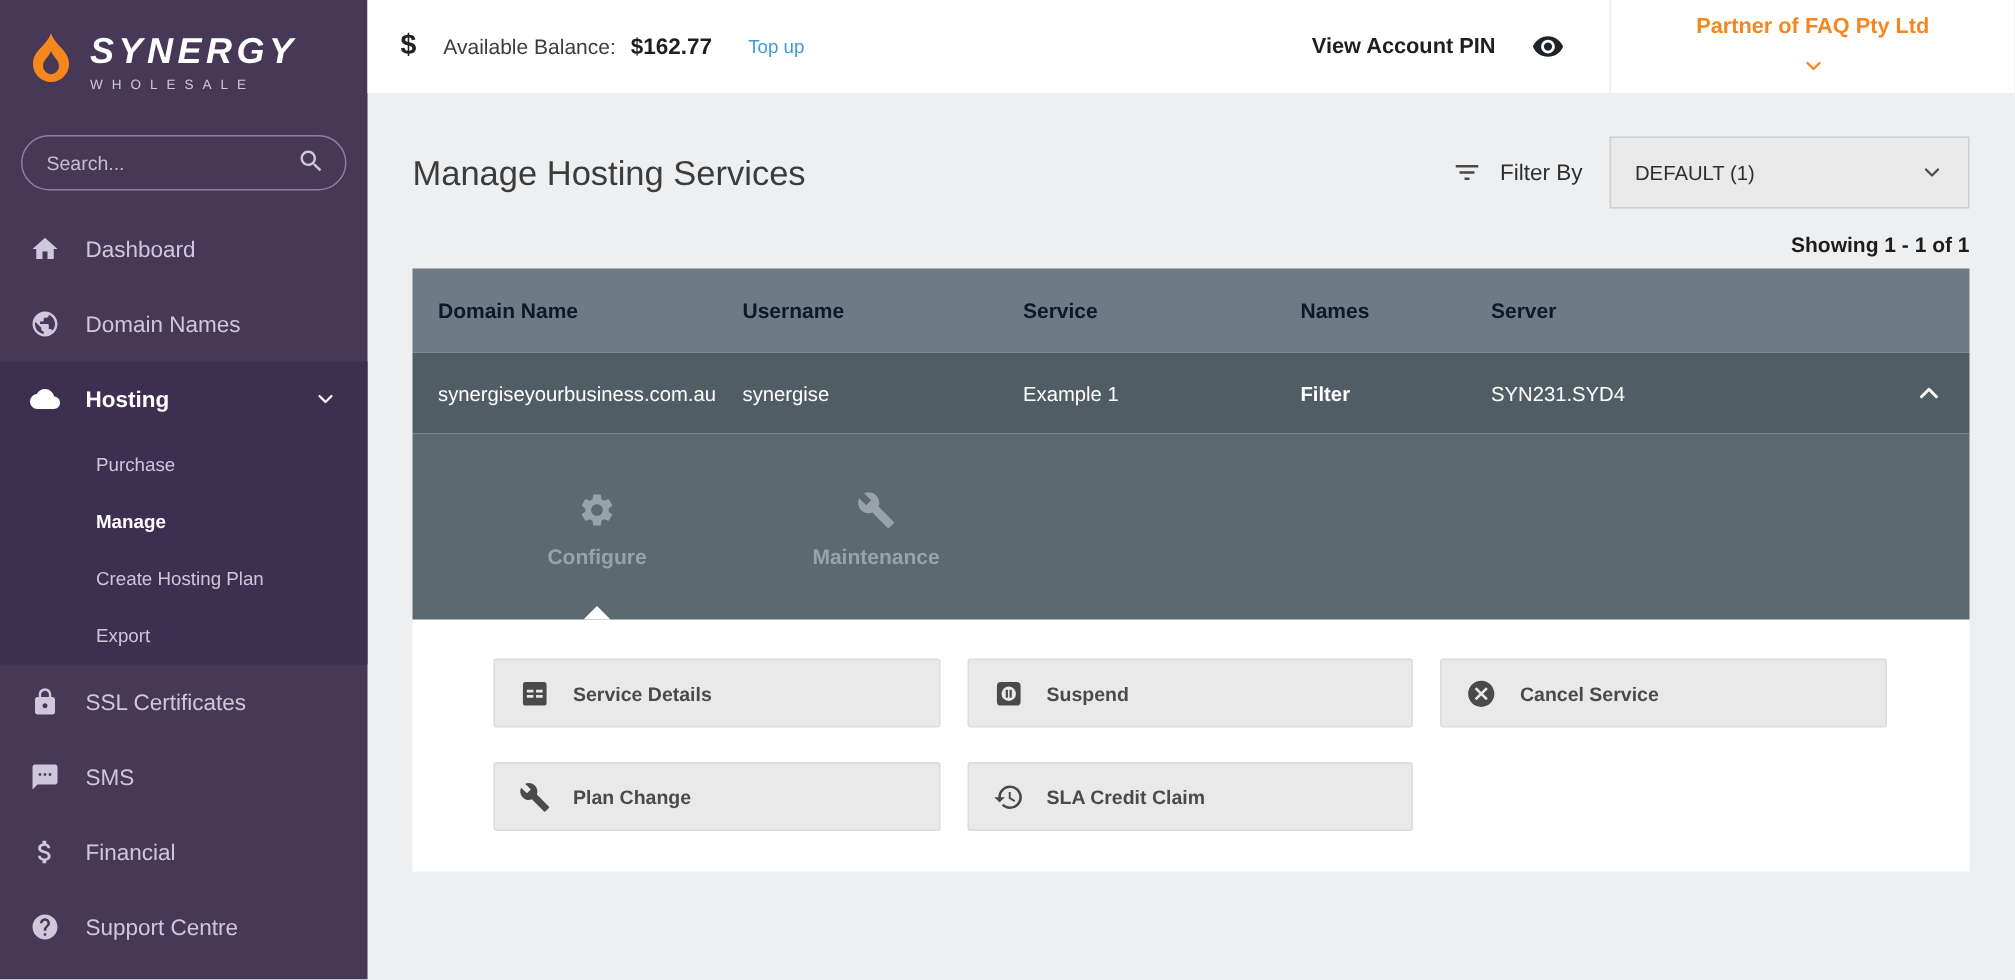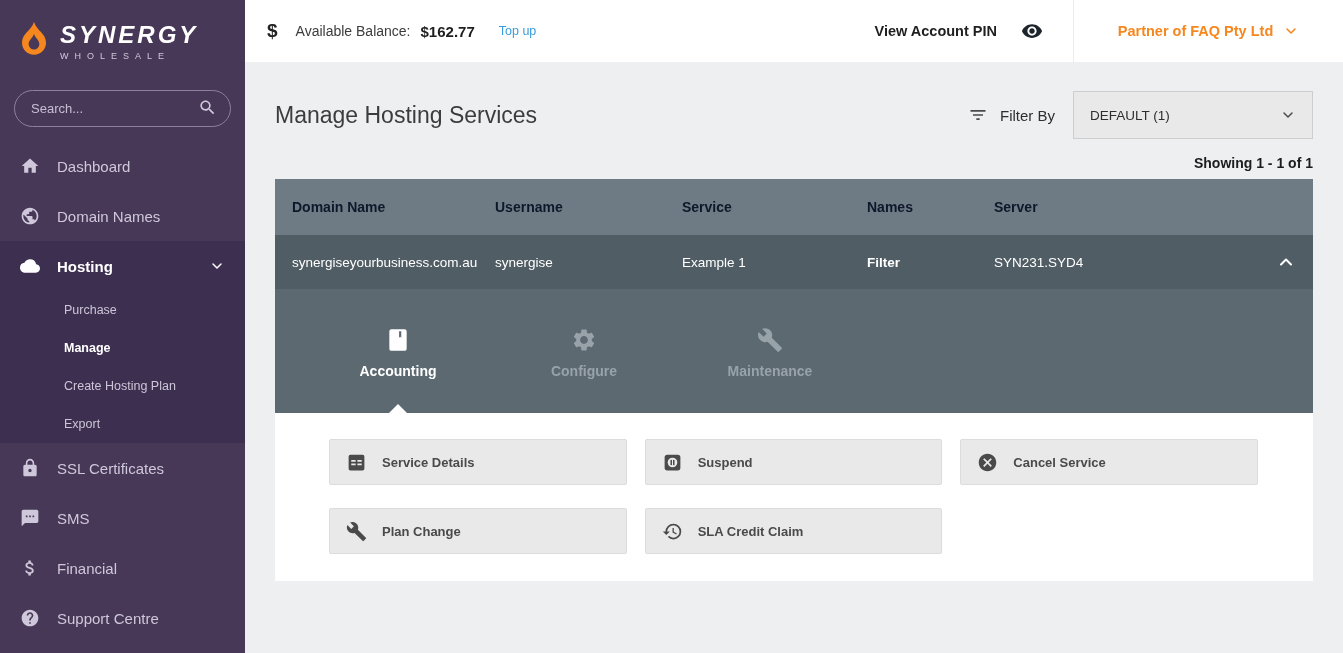--- a/index.html
+++ b/index.html
@@ -43,21 +43,21 @@
   .right { flex:1; display:flex; flex-direction:column; min-width:0; }
   .topbar { height:62px; background:#fff; display:flex; align-items:stretch; flex-shrink:0; }
   .topbar-left { flex:1; display:flex; align-items:center; padding:0 30px 0 22px; gap:10px; }
   .dollar-ic { font-size:19px; font-weight:bold; color:#222; margin-right:8px; }
   .bal-label { font-size:14px; color:#3c3c3c; }
   .bal-value { font-size:15px; font-weight:bold; color:#1e1e1e; }
   .topup { font-size:12.5px; color:#3a9bdc; margin-left:14px; cursor:pointer; text-decoration:none; }
   .viewpin { margin-left:auto; display:flex; align-items:center; gap:24px; cursor:pointer; }
   .viewpin span { font-size:14.5px; color:#1f1f1f; font-weight:bold; }
   .viewpin svg { width:22px; height:22px; fill:#1d242b; }
-  .partner { width:270px; border-left:1px solid #ececec; display:flex; align-items:center; justify-content:center; gap:10px; cursor:pointer; }
+  .partner { width:270px; border-left:1px solid #ececec; display:flex; align-items:center; justify-content:center; gap:10px; cursor:pointer;flex-direction:column; }
   .partner span { color:#f6871f; font-weight:bold; font-size:14.5px; }
   .partner svg { width:16px; height:16px; }
 
   
   .content { flex:1; padding:0 30px; }
   .title-row { margin-top:29px; display:flex; align-items:center; }
   h1 { margin:0; font-size:23px; font-weight:400; color:#3c3c3c; }
   .filter-group { margin-left:auto; display:flex; align-items:center; gap:12px; }
   .filter-group svg { width:20px; height:20px; fill:#4a4a4a; }
   .filter-label { font-size:15px; color:#2e2e2e; }
@@ -256,26 +256,20 @@
           <div>synergise</div>
           <div>Example 1</div>
           <div class="status">Filter</div>
           <div>SYN231.SYD4</div>
           <svg class="rowchev" viewBox="0 0 24 24">
             <polyline points="6,15 12,9 18,15" fill="none" stroke="#ffffff" stroke-width="2.4" stroke-linecap="round" stroke-linejoin="round"></polyline>
           </svg>
         </div>
 
         <div class="panel">
-          <div class="tab active">
-            <svg viewBox="0 0 24 24">
-              <path d="M18 2H6a2 2 0 0 0-2 2v16a2 2 0 0 0 2 2h12a2 2 0 0 0 2-2V4a2 2 0 0 0-2-2zm-5 2h2v6l-1-.9-1 .9V4z"></path>
-            </svg>
-            <span class="tlabel">Accounting</span>
-          </div>
           <div class="tab">
             <svg viewBox="0 0 24 24">
               <path d="M19.14 12.94c.04-.3.06-.61.06-.94 0-.32-.02-.64-.07-.94l2.03-1.58a.49.49 0 0 0 .12-.61l-1.92-3.32a.488.488 0 0 0-.59-.22l-2.39.96c-.5-.38-1.03-.7-1.62-.94l-.36-2.54a.484.484 0 0 0-.48-.41h-3.84c-.24 0-.43.17-.47.41l-.36 2.54c-.59.24-1.13.57-1.62.94l-2.39-.96c-.22-.08-.47 0-.59.22L2.74 8.87c-.12.21-.08.47.12.61l2.03 1.58c-.05.3-.09.63-.09.94s.02.64.07.94l-2.03 1.58a.49.49 0 0 0-.12.61l1.92 3.32c.12.22.37.29.59.22l2.39-.96c.5.38 1.03.7 1.62.94l.36 2.54c.05.24.24.41.48.41h3.84c.24 0 .44-.17.47-.41l.36-2.54c.59-.24 1.13-.56 1.62-.94l2.39.96c.22.08.47 0 .59-.22l1.92-3.32c.12-.22.07-.47-.12-.61l-2.01-1.58zM12 15.6c-1.98 0-3.6-1.62-3.6-3.6s1.62-3.6 3.6-3.6 3.6 1.62 3.6 3.6-1.62 3.6-3.6 3.6z"></path>
             </svg>
             <span class="tlabel">Configure</span>
           </div>
           <div class="tab">
             <svg viewBox="0 0 24 24">
               <path d="M22.7 19l-9.1-9.1c.9-2.3.4-5-1.5-6.9-2-2-5-2.4-7.4-1.3L9 6 6 9 1.6 4.7C.4 7.1.9 10.1 2.9 12.1c1.9 1.9 4.6 2.4 6.9 1.5l9.1 9.1c.4.4 1 .4 1.4 0l2.3-2.3c.5-.4.5-1.1.1-1.4z"></path>
             </svg>

